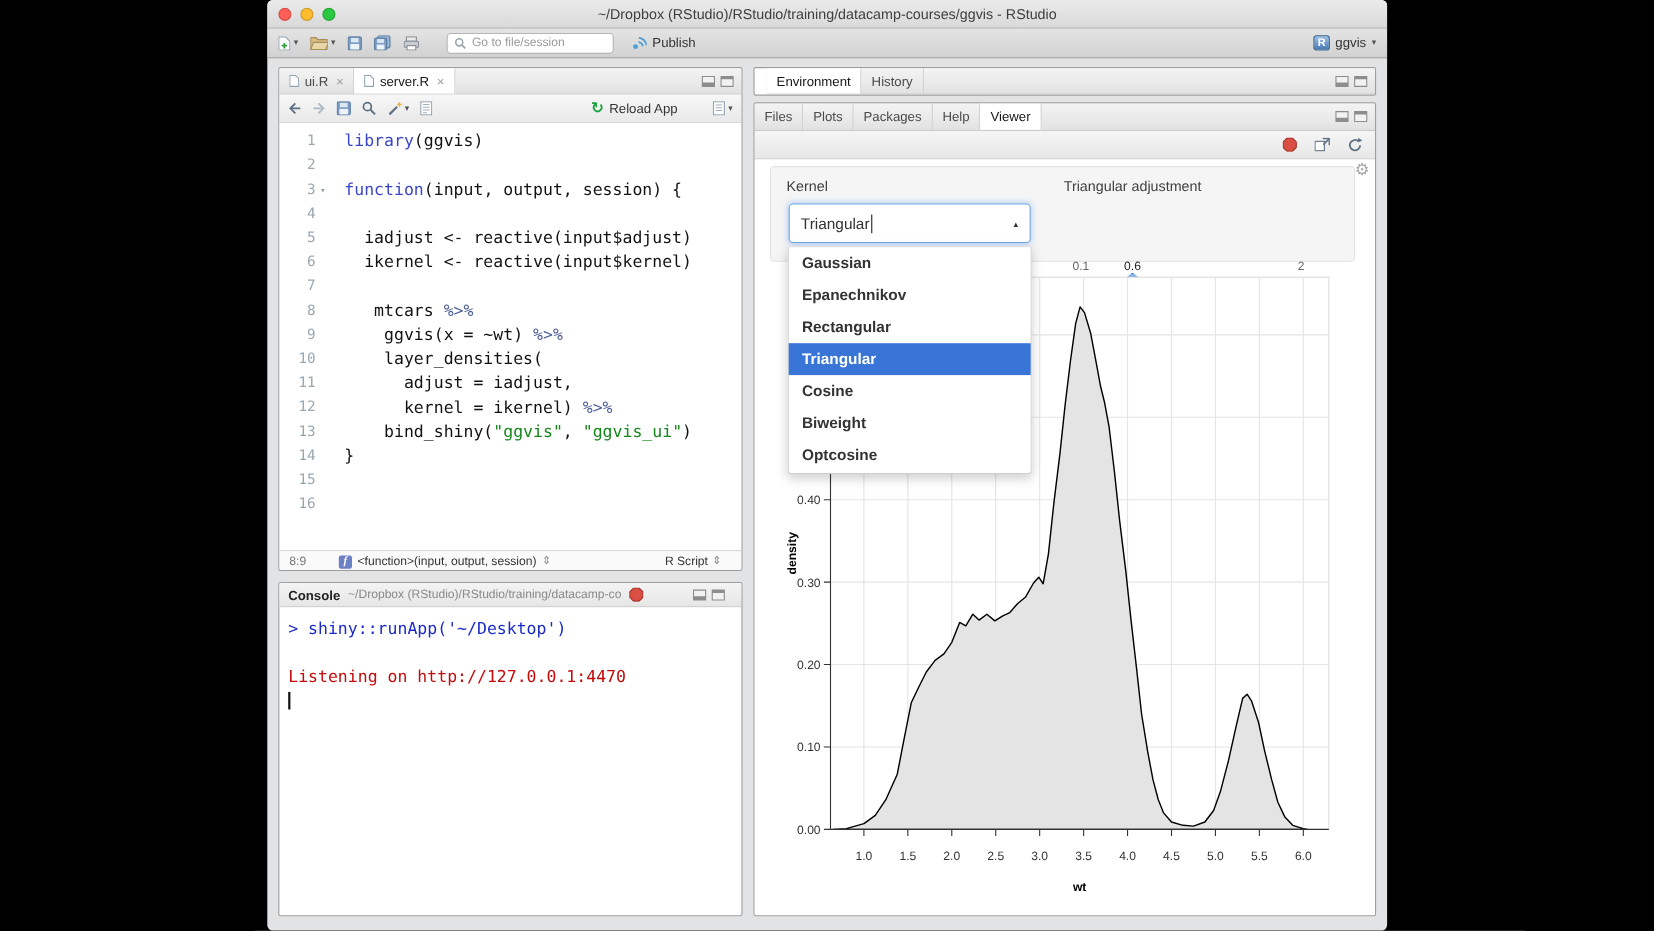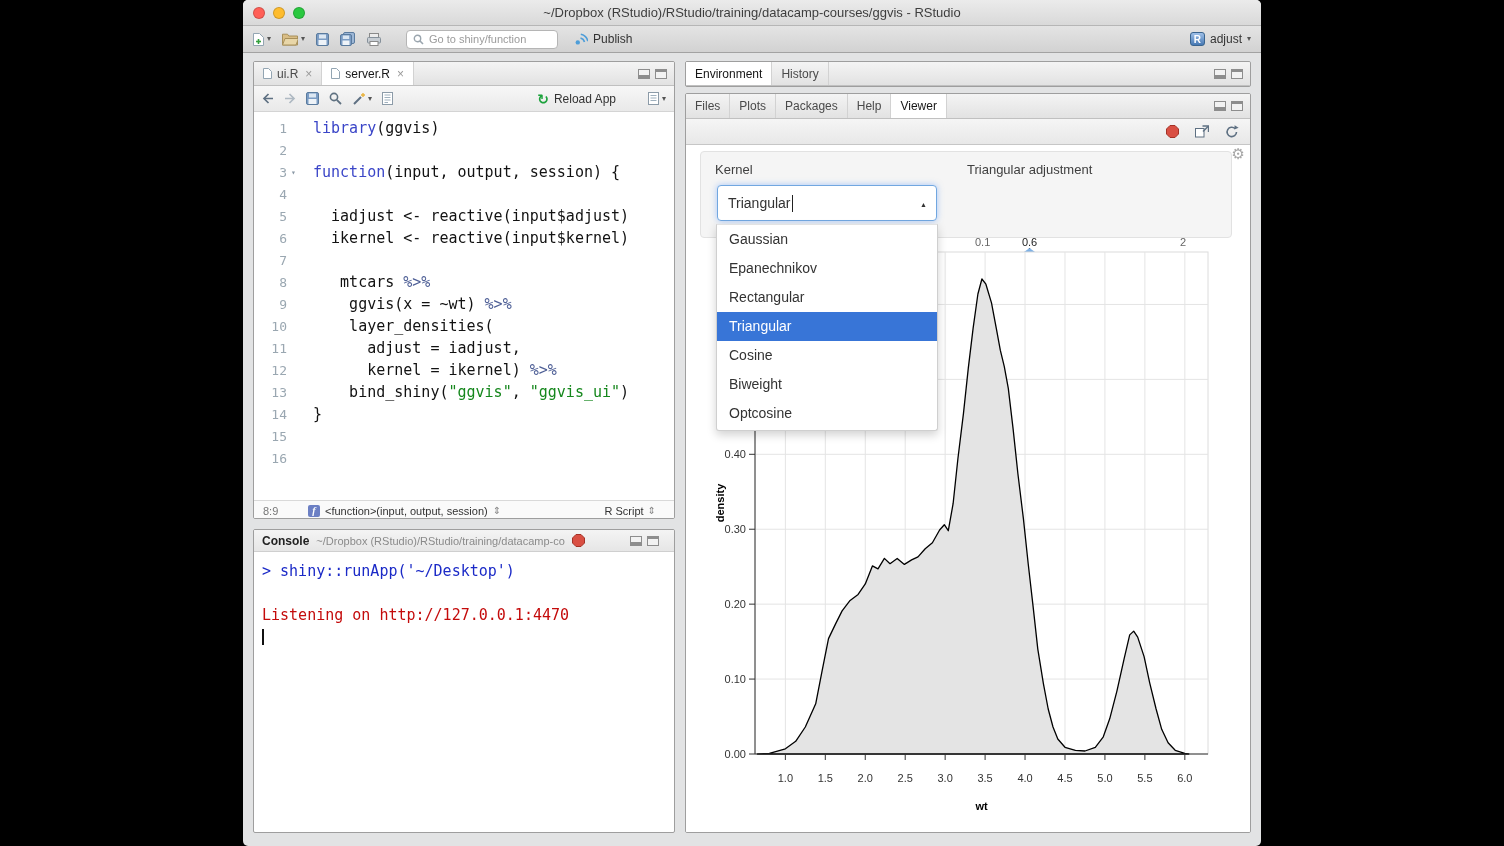--- a/index.html
+++ b/index.html
@@ -30,21 +30,21 @@
   .rbadge { display:inline-block; width:15px; height:14px; border-radius:3px;
             background:linear-gradient(#9fc0e8,#4779b4); border:1px solid #39648f;
             color:#fff; font-size:10px; font-weight:bold; text-align:center; line-height:13px; }
   .icon { display:inline-flex; align-items:center; justify-content:center; }
 
   
   .workspace { position:relative; height:792px; }
   .pane { position:absolute; background:#fff; border:1px solid #9e9e9e; border-radius:2px; overflow:hidden; }
   #source-pane  { left:10px;  top:8px;   width:422px; height:458px; }
   #console-pane { left:10px;  top:476px; width:422px; height:304px; }
-  #env-pane     { left:442px; top:8px;   width:566px; height:26px; }
+  #env-pane     { left:442px; top:8px;   width:566px; height:26px;padding-left:11px; }
   #files-pane   { left:442px; top:40px;  width:566px; height:740px; }
 
   .tabbar { height:24px; background:linear-gradient(#f4f4f4,#e2e2e2); border-bottom:1px solid #c0c0c0;
             display:flex; align-items:stretch; }
   .ftabbar { height:25px; }
   .tab { display:flex; align-items:center; gap:5px; padding:0 9px; font-size:12px; color:#4a4a4a;
          border-right:1px solid #d2d2d2; white-space:nowrap; }
   .tab.active { background:#fff; color:#161616; }
   .tab .close { color:#9a9a9a; font-size:12px; margin-left:2px; }
   .winbtns { margin-left:auto; display:flex; align-items:center; gap:5px; padding-right:7px; }
@@ -104,21 +104,21 @@
   .klabel,.blabel { position:absolute; font-size:13px; color:#404040; }
   .klabel{left:14px;top:10px;} .blabel{left:266px;top:10px;}
   .select { position:absolute; left:16px; top:33px; width:220px; height:36px; background:#fff;
             border:1px solid #71a7e0; border-radius:4px; box-shadow:0 0 6px rgba(88,151,251,.5);
             display:flex; align-items:center; padding:0 24px 0 10px; font-size:14px; color:#333; }
   .tcursor { width:1px; height:17px; background:#222; margin-left:1px; }
   .sel-caret { position:absolute; right:9px; top:15px; font-size:7px; color:#333; }
   .dropdown { position:absolute; left:30px; top:79px; width:222px; background:#fff;
               border:1px solid #cfcfcf; border-top:1px solid #e3e3e3; border-radius:0 0 3px 3px;
               box-shadow:0 4px 10px rgba(0,0,0,.18); z-index:20; padding-bottom:2px; }
-  .opt { height:29px; line-height:29px; padding-left:12px; font-size:14px; color:#333; }
+  .opt { height:29px; line-height:29px; padding-left:12px; font-size:14px; color:#333;font-weight:bold; }
   .opt.sel { background:#3875d7; color:#fff; }
   .slider { position:absolute; left:272px; top:36px; width:215px; height:50px;
             font-size:11px; color:#666;margin-top:48px; }
   .s-min{position:absolute;left:2px;top:0;}
   .s-val{position:absolute;top:0;transform:translateX(-50%);color:#222;}
   .s-max{position:absolute;right:2px;top:0;}
   .s-track{position:absolute;left:0;right:0;top:19px;height:6px;
            background:linear-gradient(#dcdcdc,#f2f2f2);border:1px solid #b3b3b3;border-radius:4px;}
   .s-handle{position:absolute;top:12px;width:13px;height:17px;transform:translateX(-50%);
             background:linear-gradient(#85b6e8,#3f7fc4);border:1px solid #2f66a6;border-radius:2px;
@@ -191,35 +191,35 @@
           </svg>
       </span>
     </div>
     <div class="goto">
       <span class="icon">
         <svg width="11" height="11">
             <circle cx="4.5" cy="4.5" r="3.2" fill="none" stroke="#9aa5ae" stroke-width="1.4"></circle>
             <line x1="7" y1="7" x2="10" y2="10" stroke="#9aa5ae" stroke-width="1.6"></line>
           </svg>
       </span>
-      <span>Go to shiny/function</span>
+      <span>Go to file/session</span>
     </div>
     <div class="publish">
       <span class="icon">
         <svg width="14" height="13">
             <circle cx="3.8" cy="9.4" r="2.2" fill="#4e9ed9"></circle>
             <path d="M6.5 5 a5.5 5.5 0 0 1 4 4" stroke="#4e9ed9" fill="none" stroke-width="1.6"></path>
             <path d="M6.8 1.2 a9 9 0 0 1 7 7" stroke="#4e9ed9" fill="none" stroke-width="1.6"></path>
           </svg>
       </span>
       <span>Publish</span>
     </div>
     <div class="project">
       <span class="rbadge">R</span>
-      <span>adjust</span>
+      <span>ggvis</span>
       <span class="caret">▾</span>
     </div>
   </div>
 
   <div class="workspace">
 
     <section class="pane" id="source-pane">
       <div class="tabbar">
         <div class="tab">
           <span class="icon">

